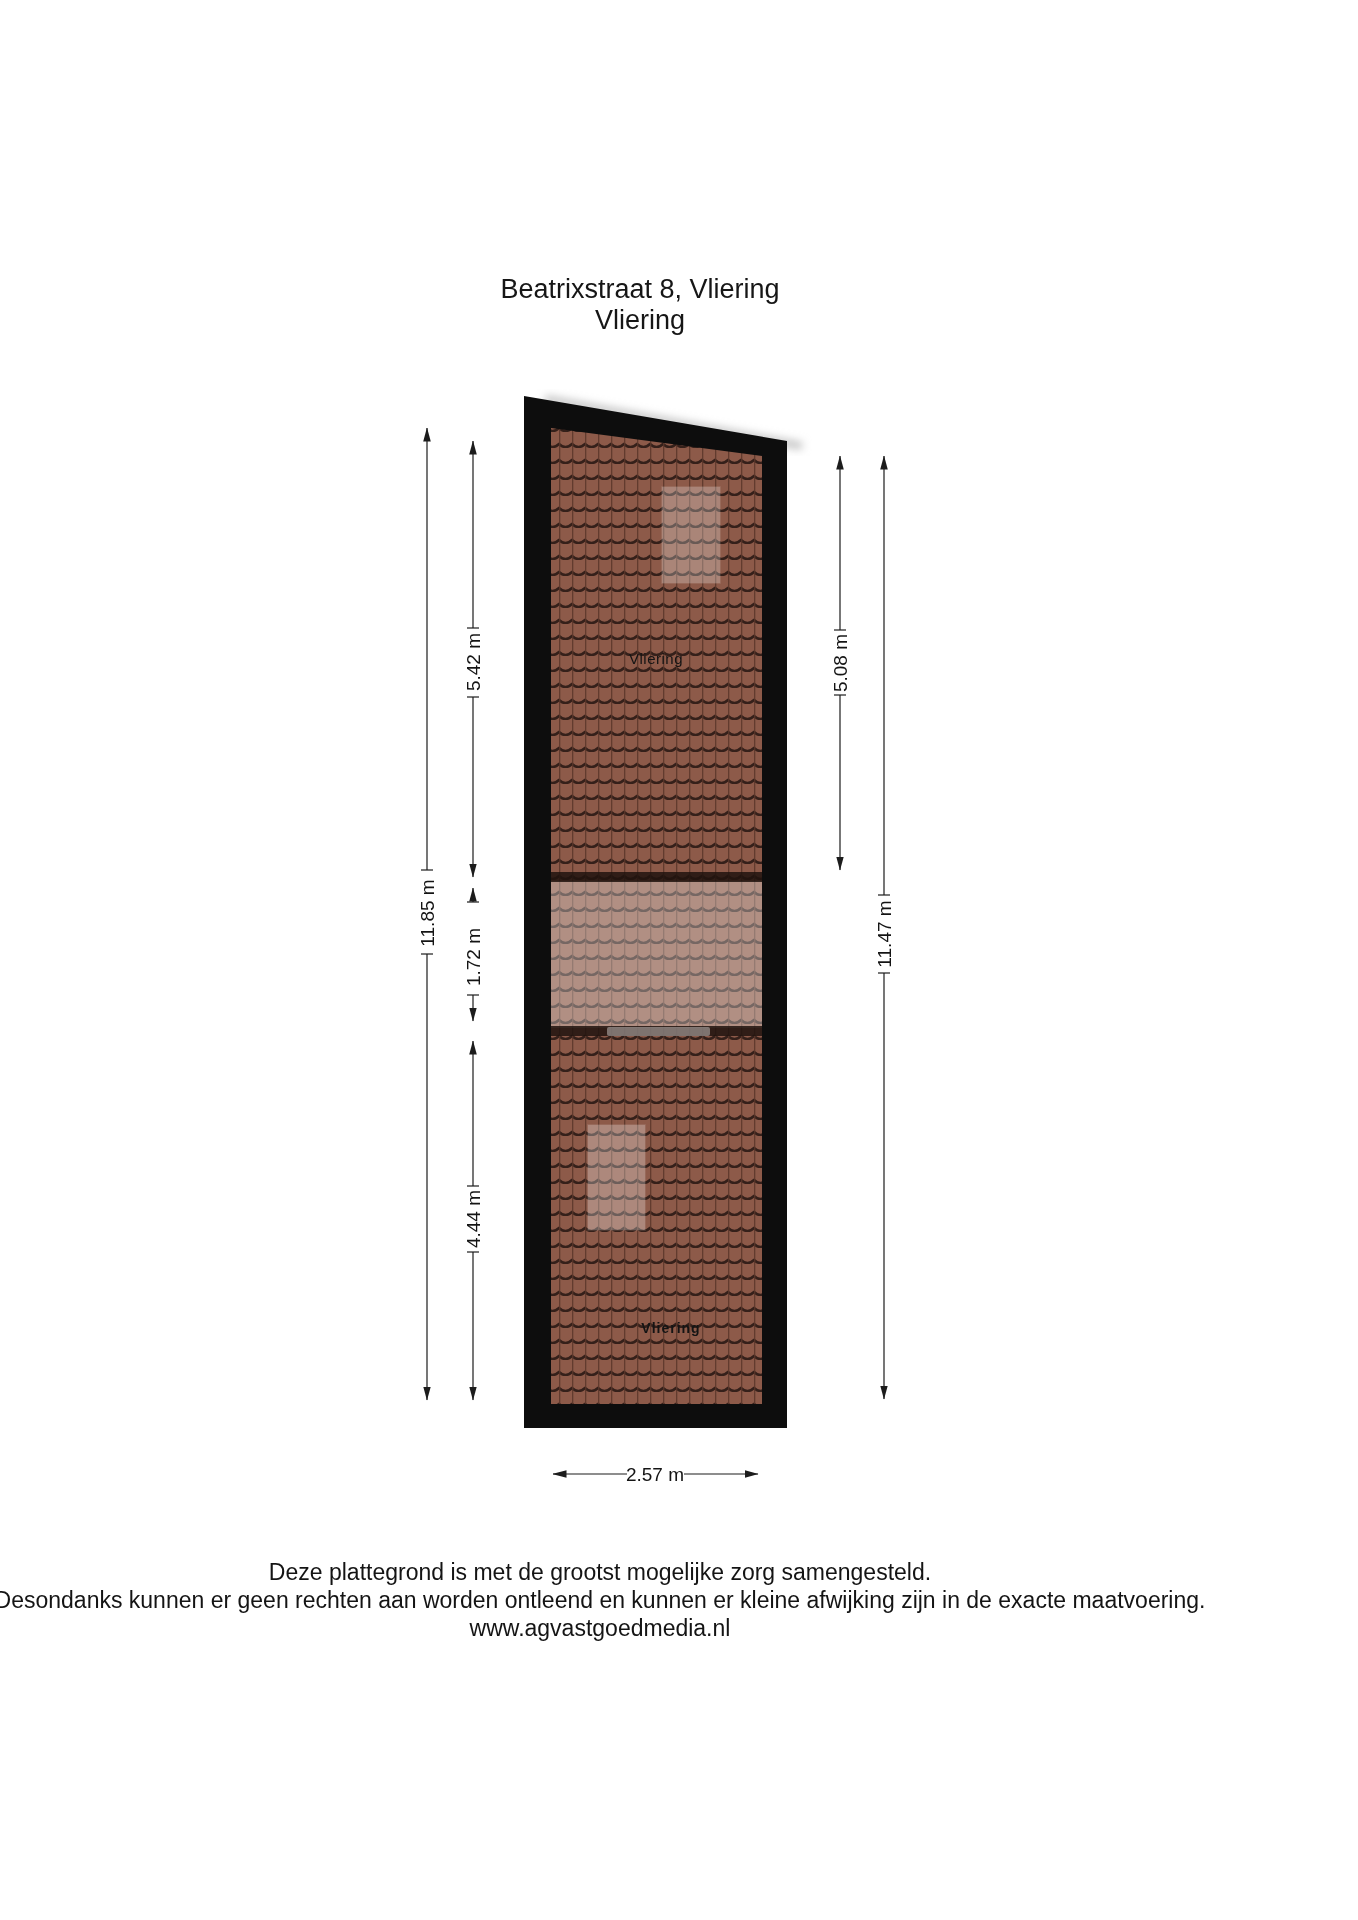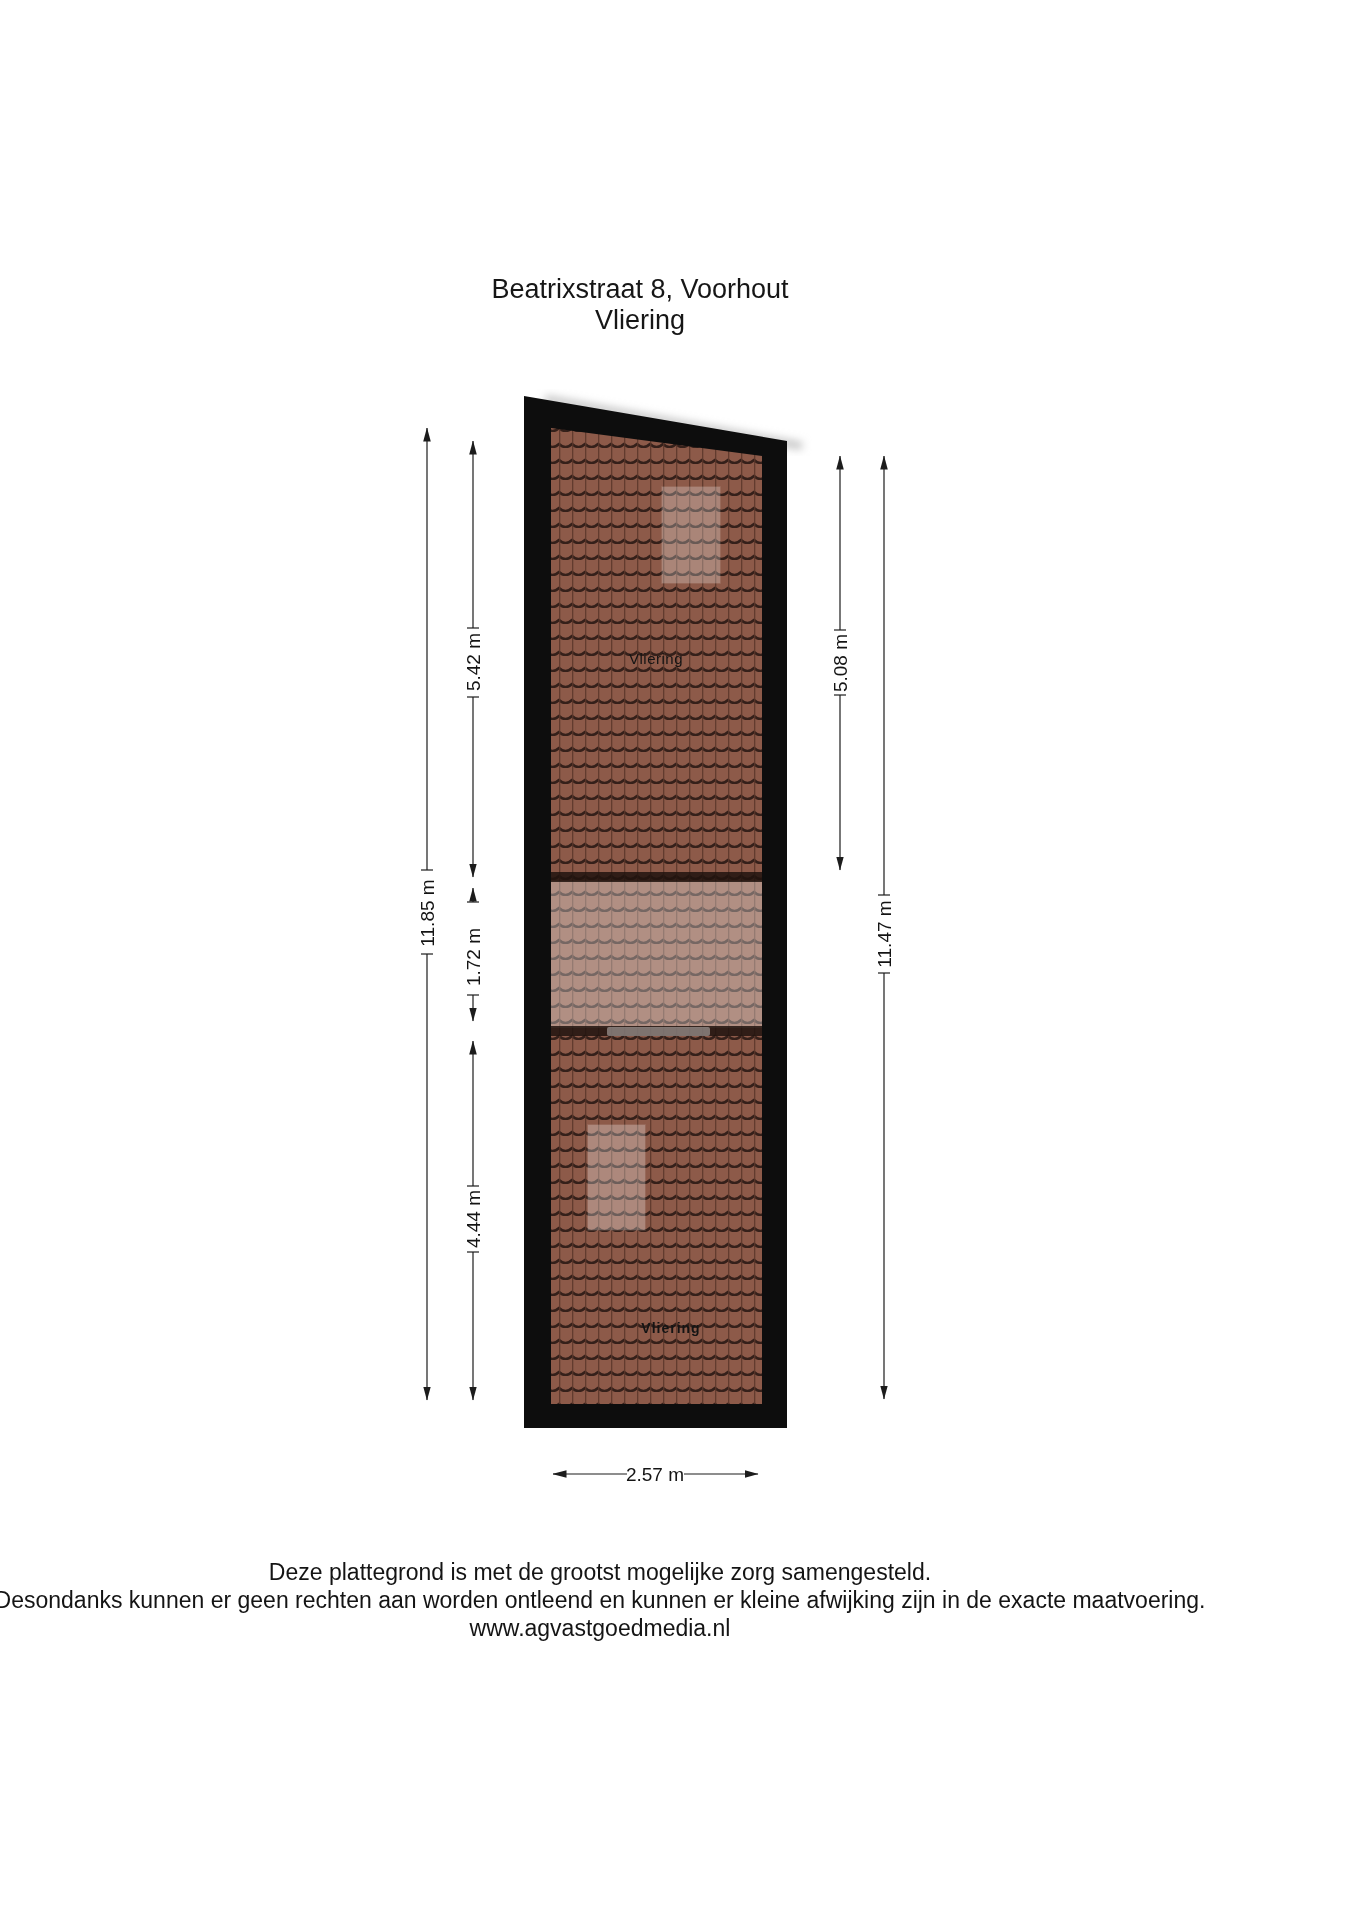--- a/index.html
+++ b/index.html
@@ -59,21 +59,21 @@
     letter-spacing: 1px;
     font-weight: 600;
   }
 </style>
 </head>
 <body>
 
 <div class="page">
 
   <div class="title-block">
-    <div>Beatrixstraat 8, Voorhout</div>
+    <div>Beatrixstraat 8, Vliering</div>
     <div>Vliering</div>
   </div>
 
   <svg class="plan" viewBox="0 0 1358 1920">
     <defs>
       <pattern id="tiles" width="13" height="16" patternUnits="userSpaceOnUse">
         <rect width="13" height="16" fill="#8d5a49"></rect>
         <path d="M0,12 Q6.5,18 13,12" fill="none" stroke-width="2.6" stroke-linecap="round" stroke="#35201a"></path>
         <line x1="0.7" y1="0" x2="0.7" y2="16" stroke-width="1.3" opacity="0.9" stroke="#5a352a"></line>
       </pattern>

